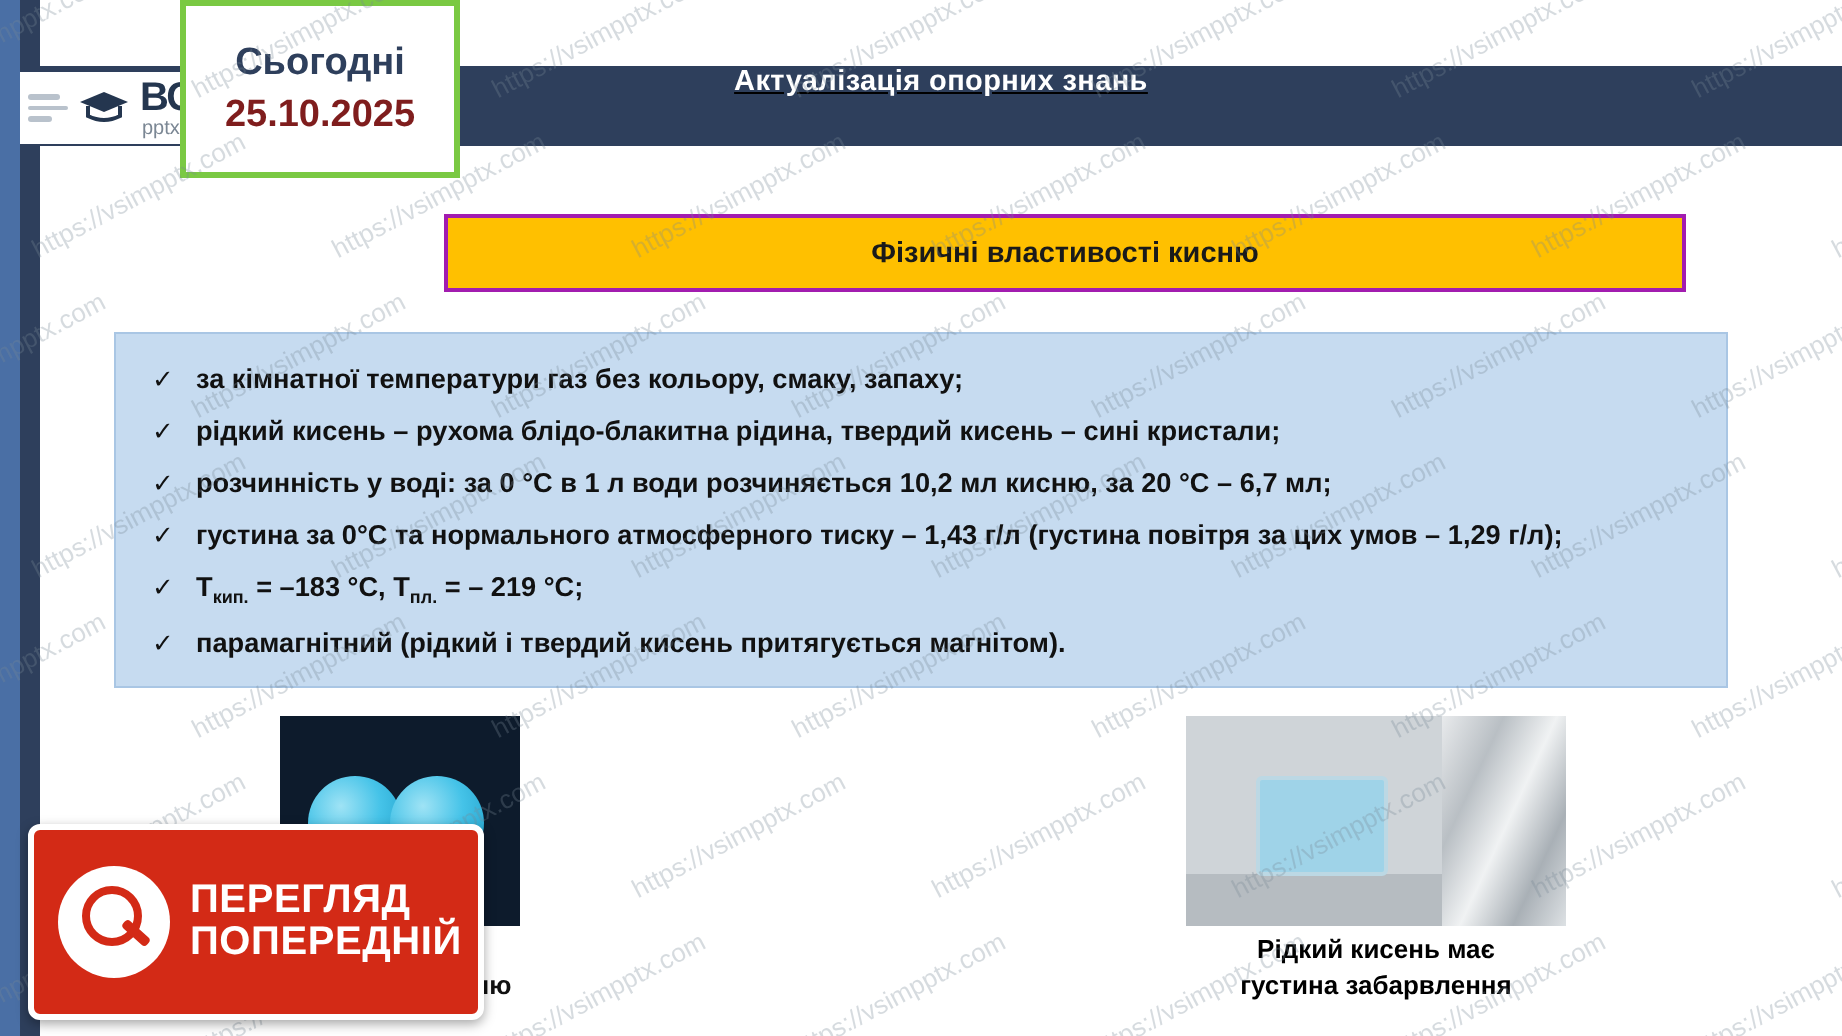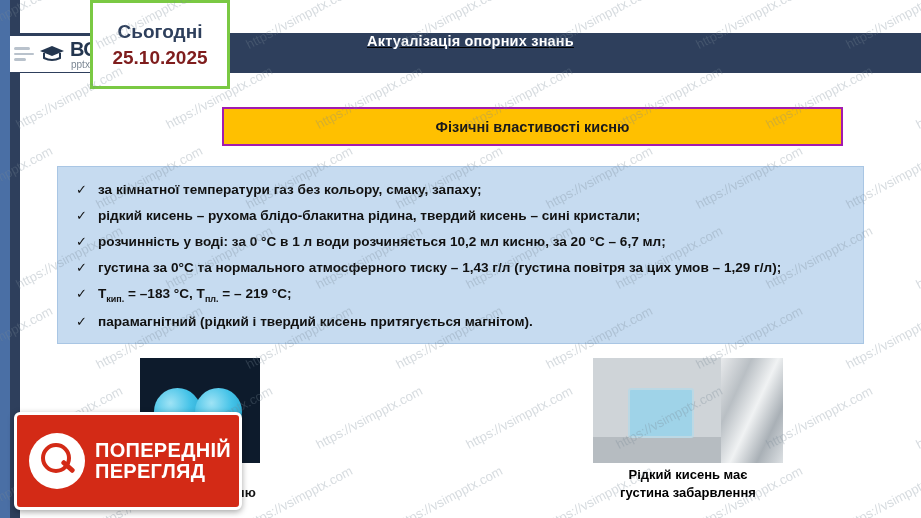--- a/index.html
+++ b/index.html
@@ -429,22 +429,22 @@
     <div>Рідкий кисень має</div>
     <div>густина забарвлення</div>
   </div>
 
   <div class="preview">
     <div class="circle">
       <div class="glass"></div>
       <div class="handle"></div>
     </div>
     <div class="ptext">
+      <div>ПЕРЕГЛЯД</div>
       <div>ПОПЕРЕДНІЙ</div>
-      <div>ПЕРЕГЛЯД</div>
     </div>
   </div>
 
   <div class="wm" id="wm">
       <span style="left: -60px; top: 10px;">https://vsimpptx.com</span>
       <span style="left: 90px; top: 10px;">https://vsimpptx.com</span>
       <span style="left: 240px; top: 10px;">https://vsimpptx.com</span>
       <span style="left: 390px; top: 10px;">https://vsimpptx.com</span>
       <span style="left: 540px; top: 10px;">https://vsimpptx.com</span>
       <span style="left: 690px; top: 10px;">https://vsimpptx.com</span>

